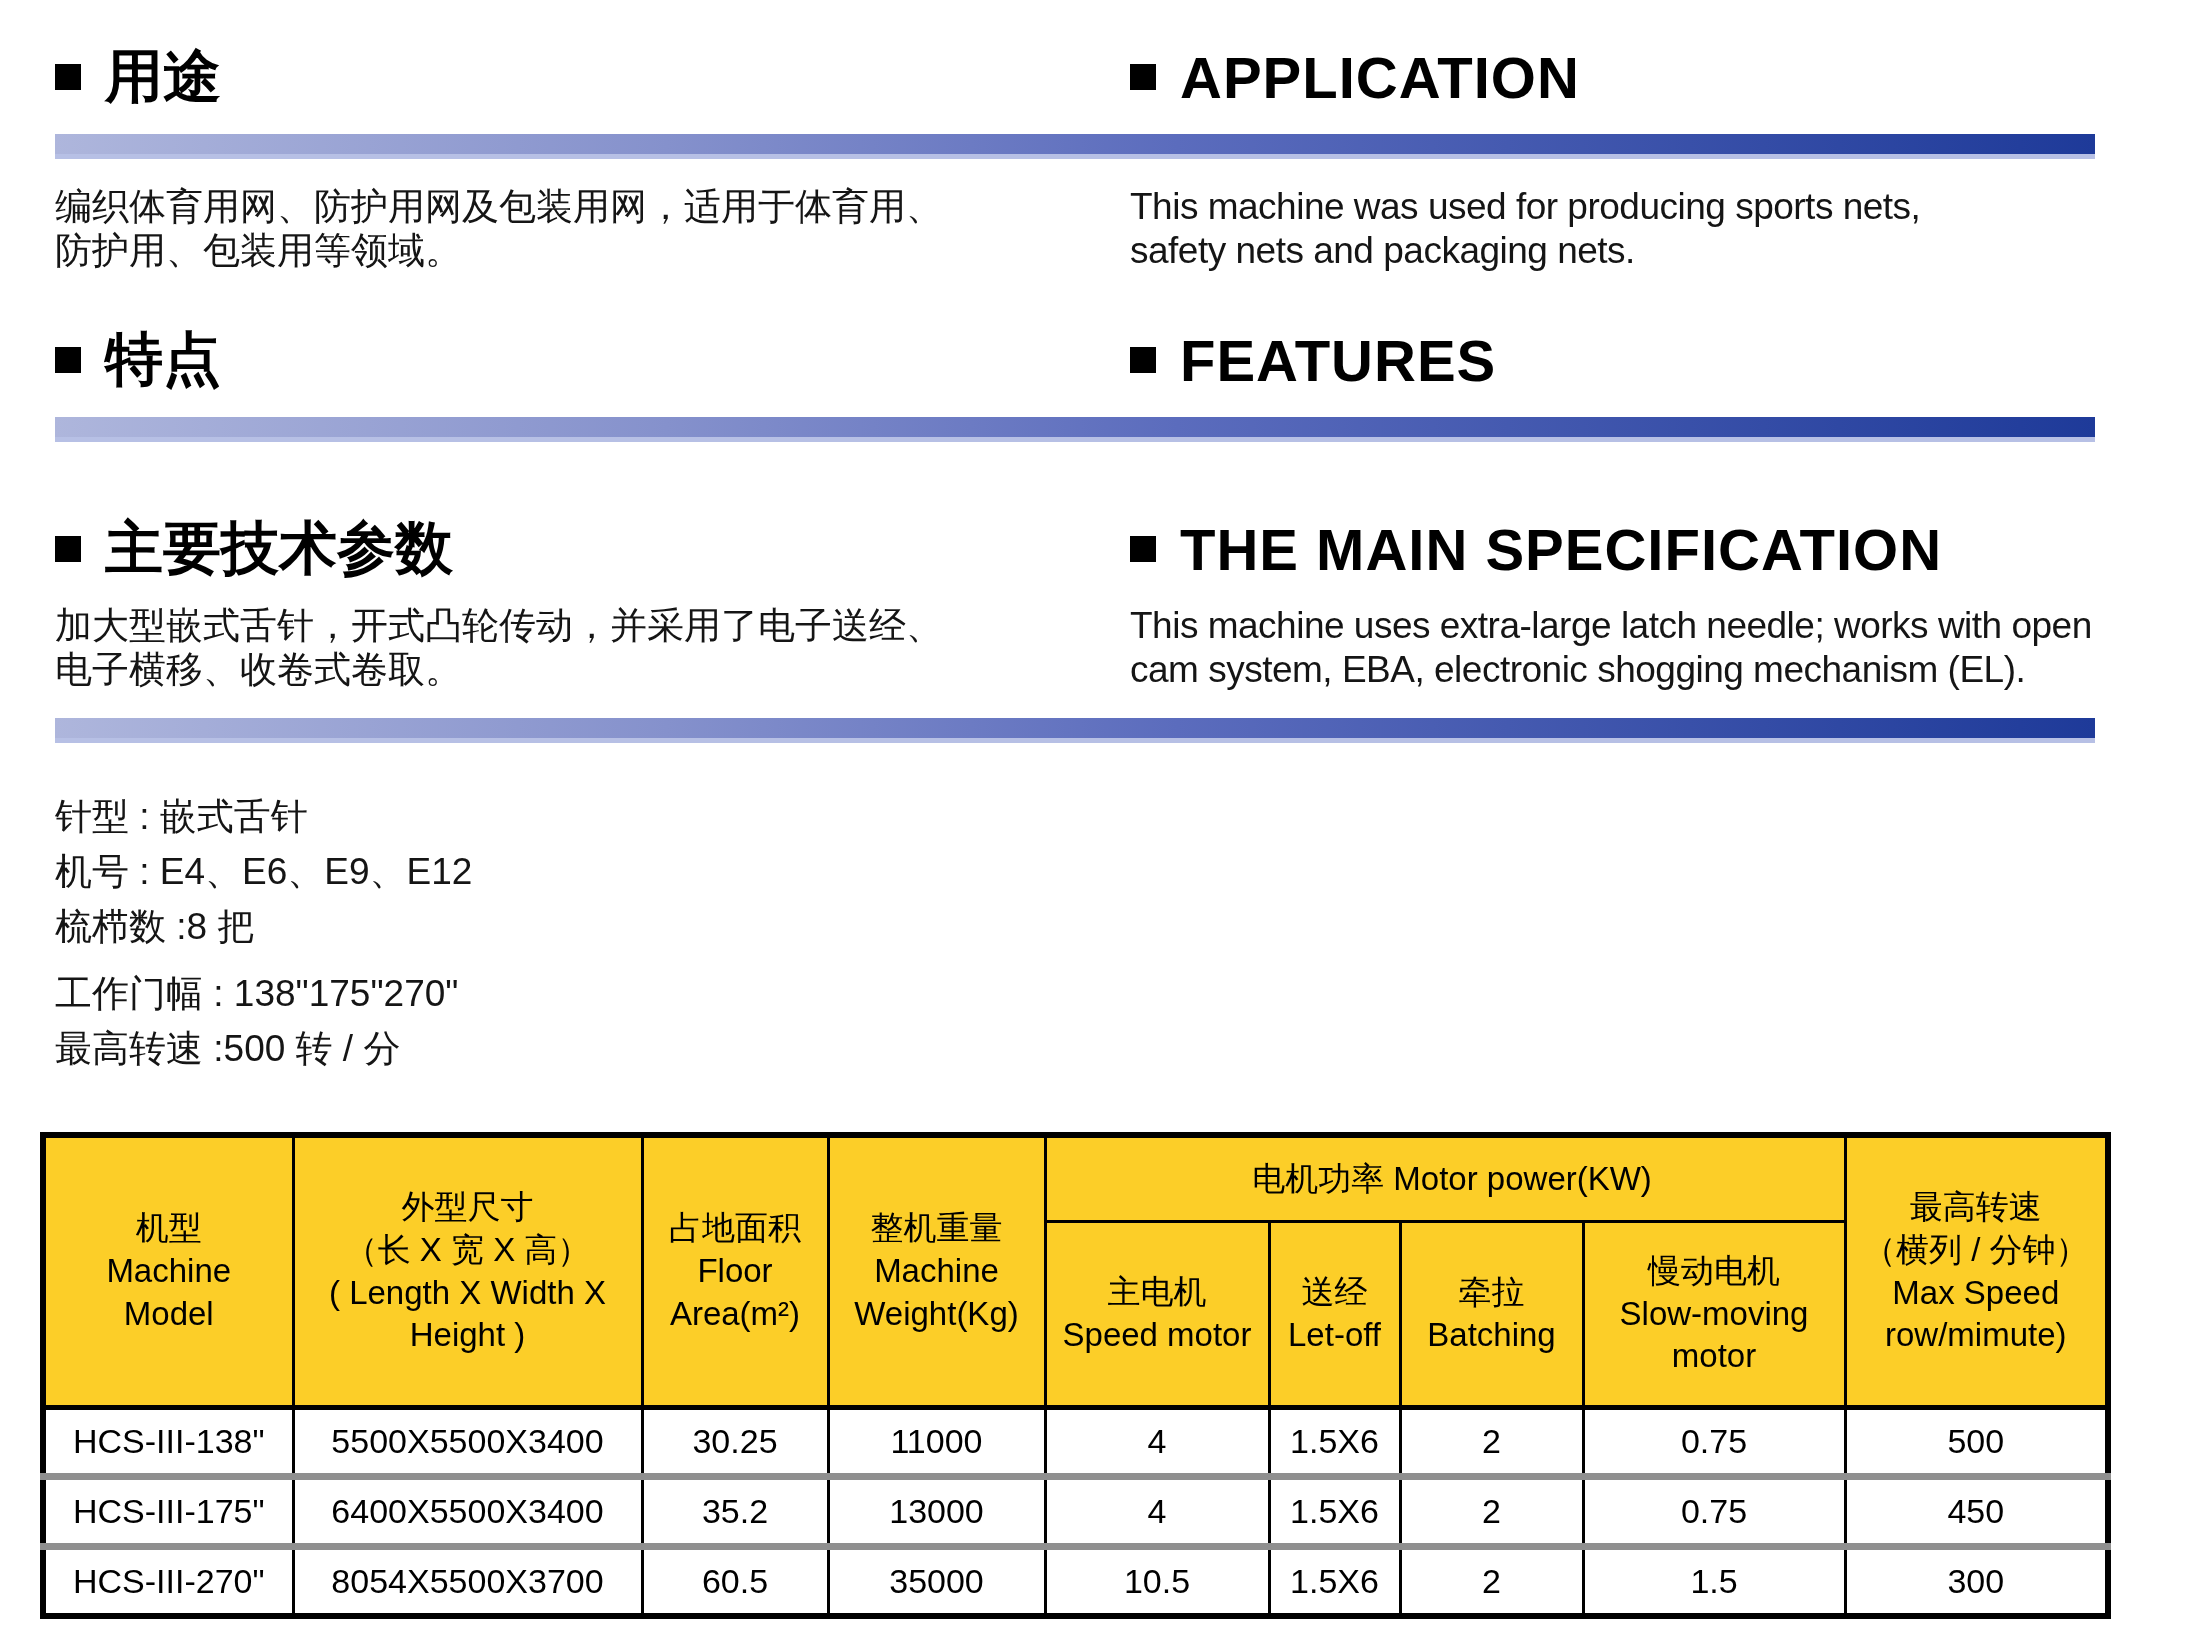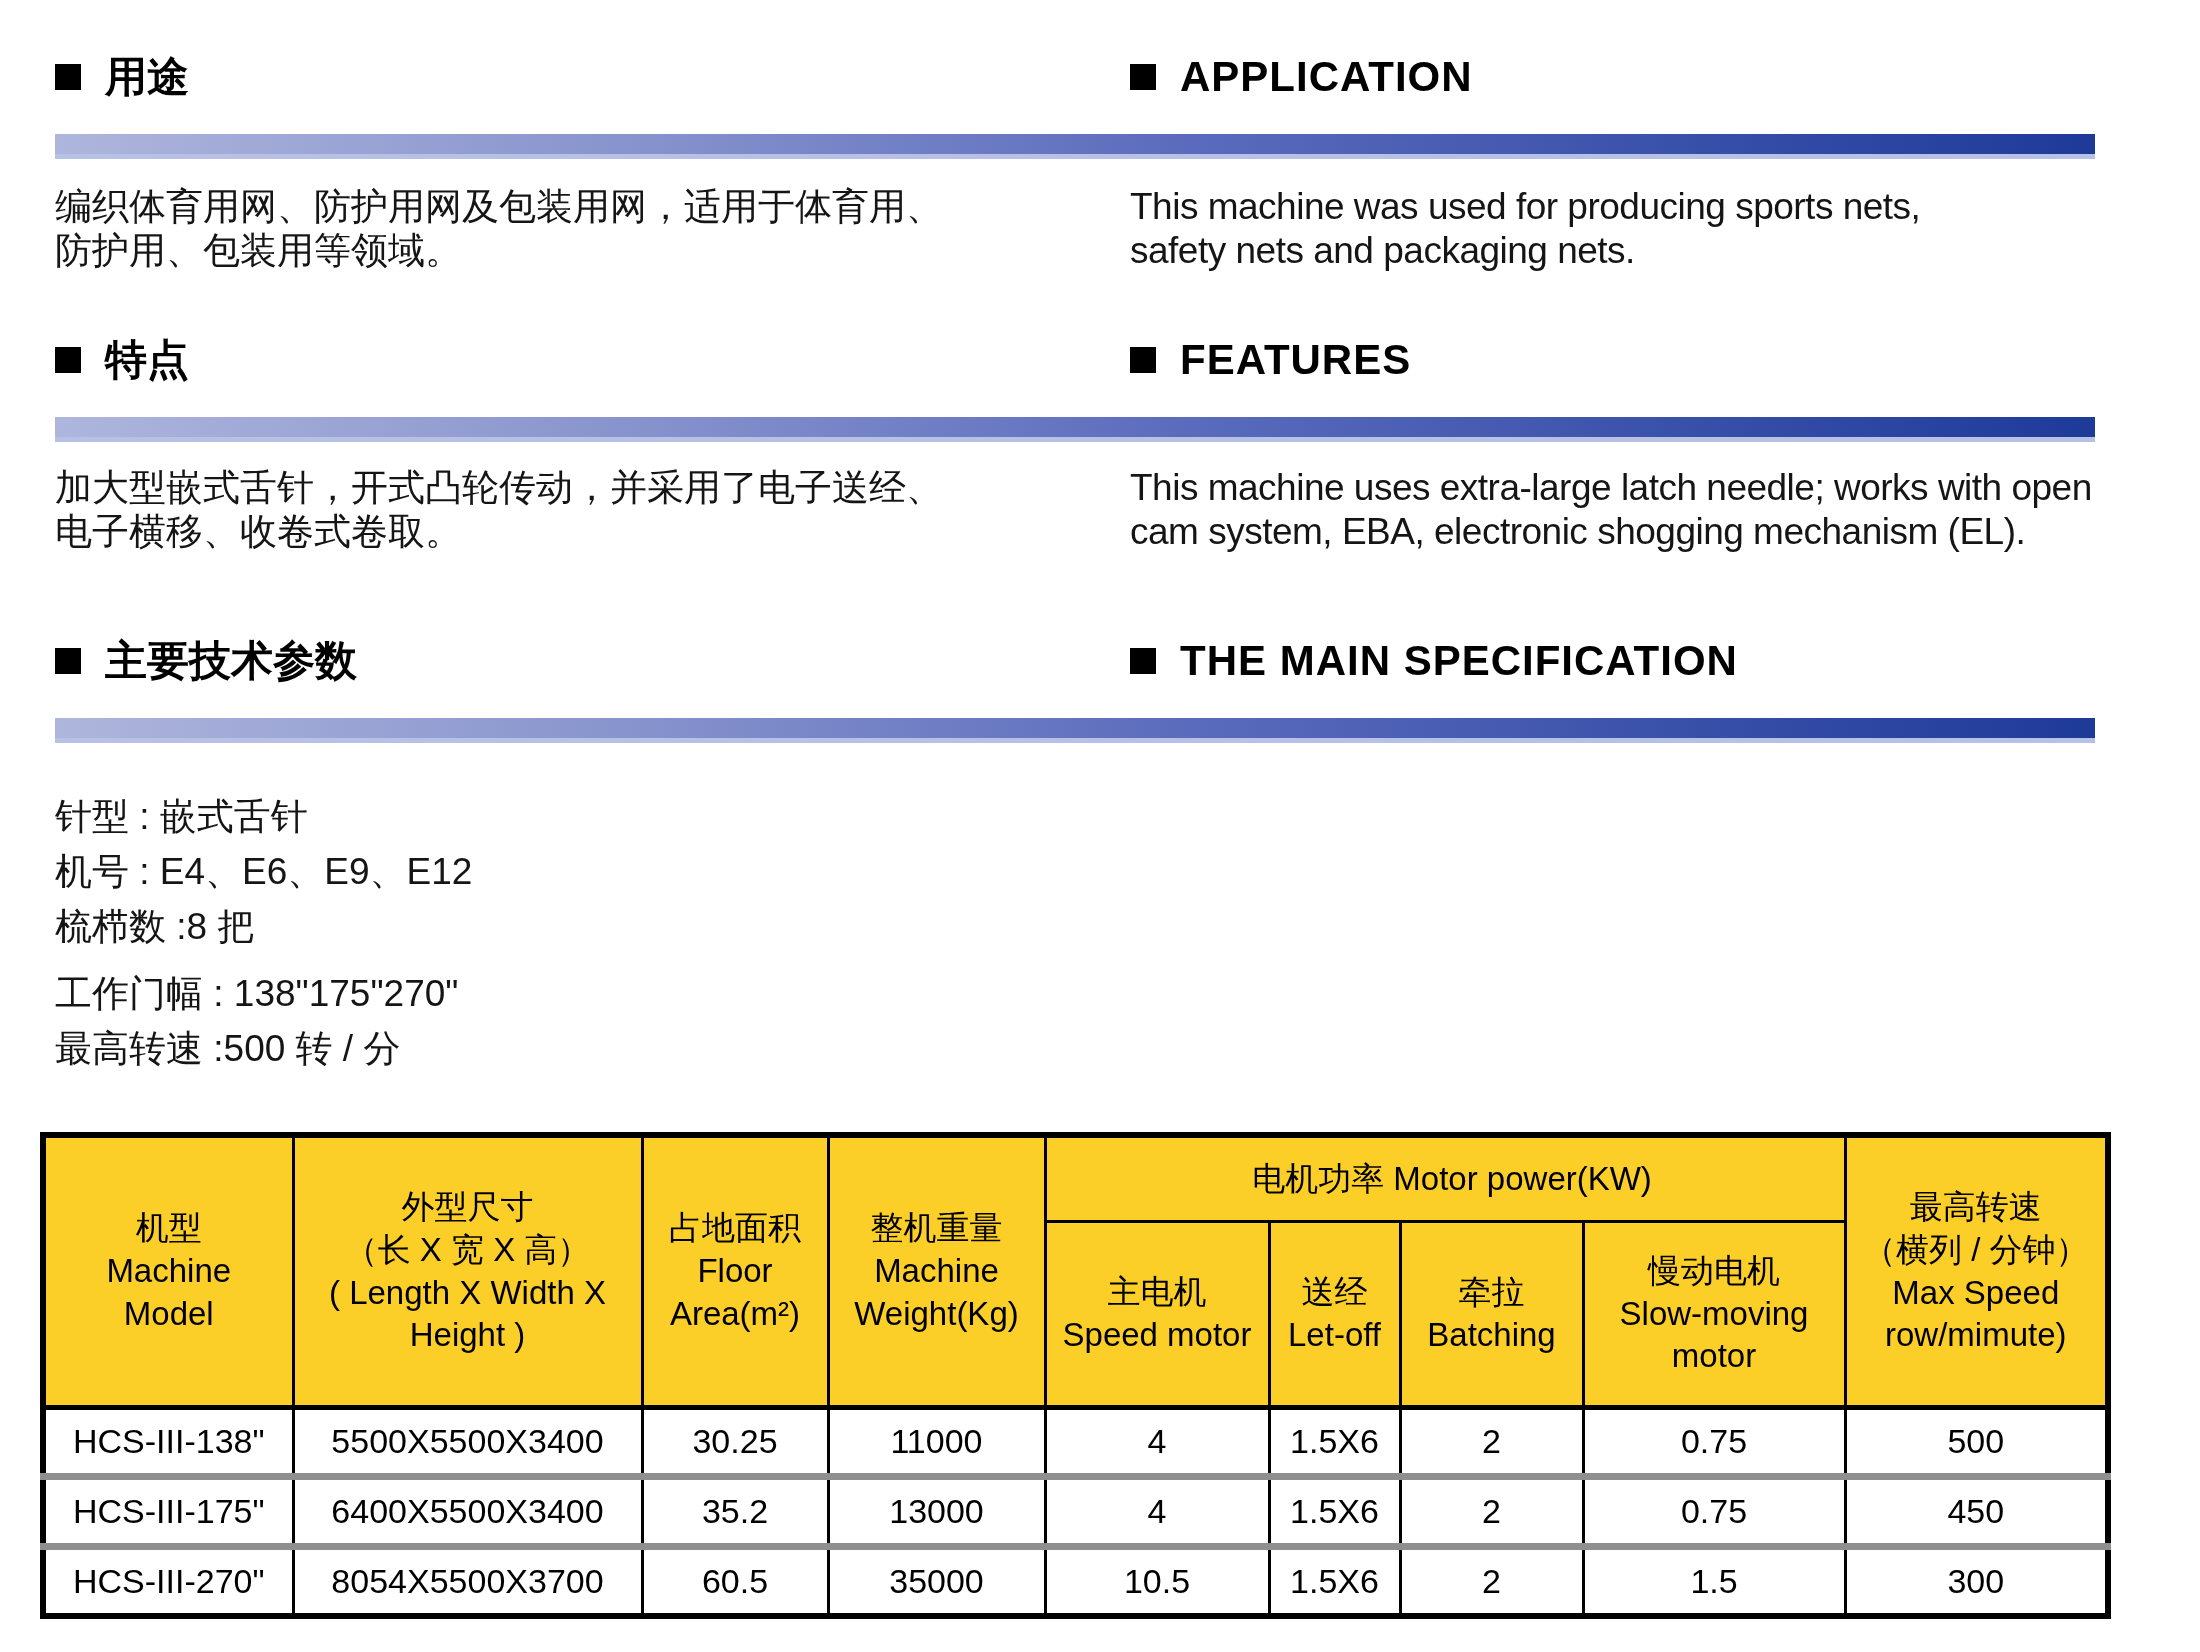--- a/index.html
+++ b/index.html
@@ -4,21 +4,21 @@
 <style>
   html,body{margin:0;padding:0;background:#ffffff;}
   .page{
     width:2200px;height:1652px;background:#ffffff;overflow:hidden;
     font-family:"Liberation Sans","DejaVu Sans",sans-serif;color:#111;
     box-sizing:border-box;padding:46px 105px 0 55px;
   }
   .two-col{display:flex;}
   .col-left{width:1000px;flex:none;}
   .col-right{margin-left:75px;flex:1;}
-  .heading{display:flex;align-items:center;height:62px;font-size:42px;font-weight:700;color:#000;}
+  .heading{display:flex;align-items:center;height:62px;font-size:58px;font-weight:700;color:#000;}
   .heading .bullet{width:26px;height:26px;background:#000;flex:none;margin-right:24px;}
   .heading.en{letter-spacing:1px;}
   .divider{
     margin-top:26px;height:20px;width:2040px;
     background:linear-gradient(90deg,#aeb6dc 0%,#8591cc 30%,#5b6cbd 55%,#1e3a99 100%);
     border-bottom:5px solid #b7c0e5;
   }
   .body-text{margin-top:26px;font-size:37px;line-height:44px;white-space:pre-line;color:#151515;}
   .body-text.en{letter-spacing:-0.5px;}
   .mt-sec2{margin-top:56px;}
@@ -90,43 +90,43 @@
       </div>
     </div>
     <div class="col-right">
       <div class="heading en">
         <span class="bullet"></span>
         <span>FEATURES</span>
       </div>
     </div>
   </div>
   <div class="divider second"></div>
+  <div class="two-col mt-sec3">
+    <div class="col-left">
+      <div class="heading">
+        <span class="bullet"></span>
+        <span>主要技术参数</span>
+      </div>
+    </div>
+    <div class="col-right">
+      <div class="heading en">
+        <span class="bullet"></span>
+        <span>THE MAIN SPECIFICATION</span>
+      </div>
+    </div>
+  </div>
+
   <div class="two-col">
     <div class="col-left">
       <div class="body-text second">加大型嵌式舌针，开式凸轮传动，并采用了电子送经、
 电子横移、收卷式卷取。</div>
     </div>
     <div class="col-right">
       <div class="body-text second en">This machine uses extra-large latch needle; works with open
 cam system, EBA, electronic shogging mechanism (EL).</div>
-    </div>
-  </div>
-
-  <div class="two-col mt-sec3">
-    <div class="col-left">
-      <div class="heading">
-        <span class="bullet"></span>
-        <span>主要技术参数</span>
-      </div>
-    </div>
-    <div class="col-right">
-      <div class="heading en">
-        <span class="bullet"></span>
-        <span>THE MAIN SPECIFICATION</span>
-      </div>
     </div>
   </div>
   <div class="divider second"></div>
   <div class="two-col specs-row">
     <div class="col-left">
       <div class="spec-block-zh">针型 : 嵌式舌针
 机号 : E4、E6、E9、E12
 梳栉数 :8 把</div>
       <div class="spec-gap"></div>
       <div class="spec-block-zh">工作门幅 : 138"175"270"

